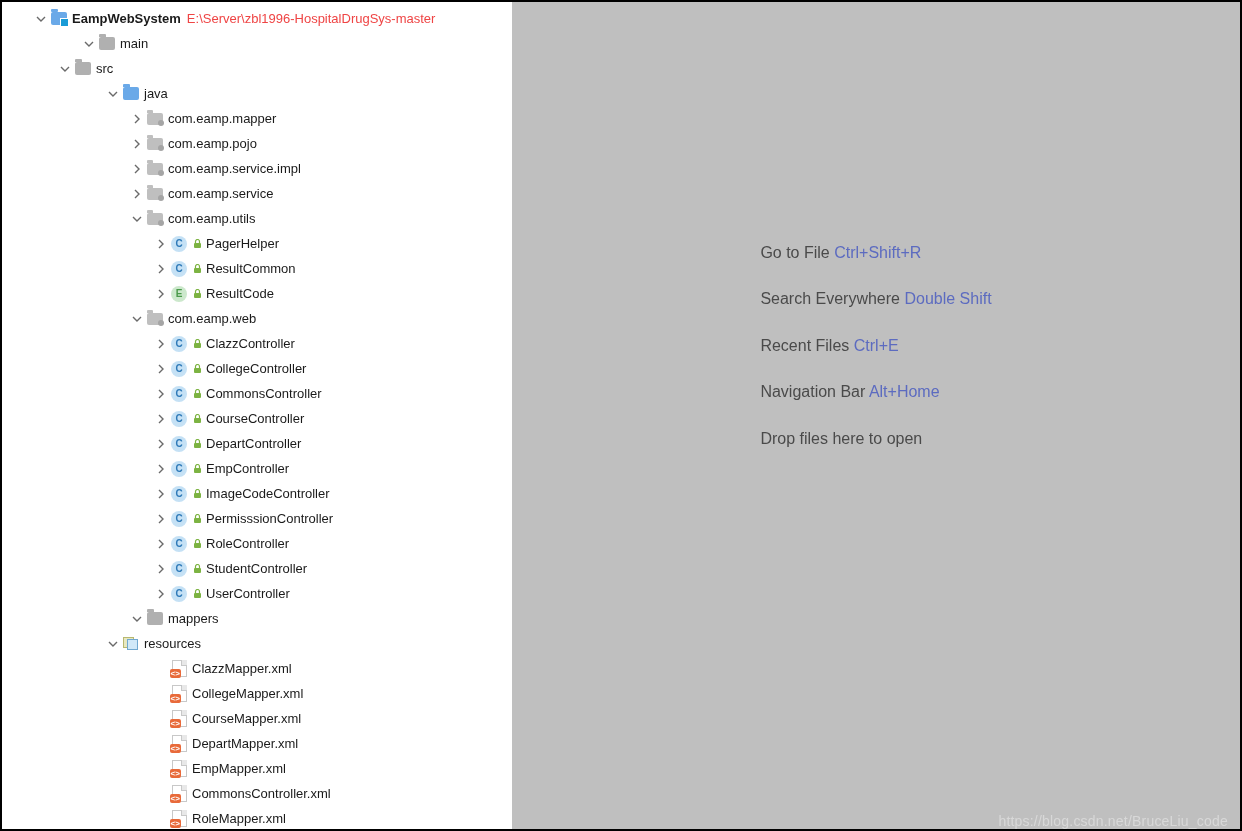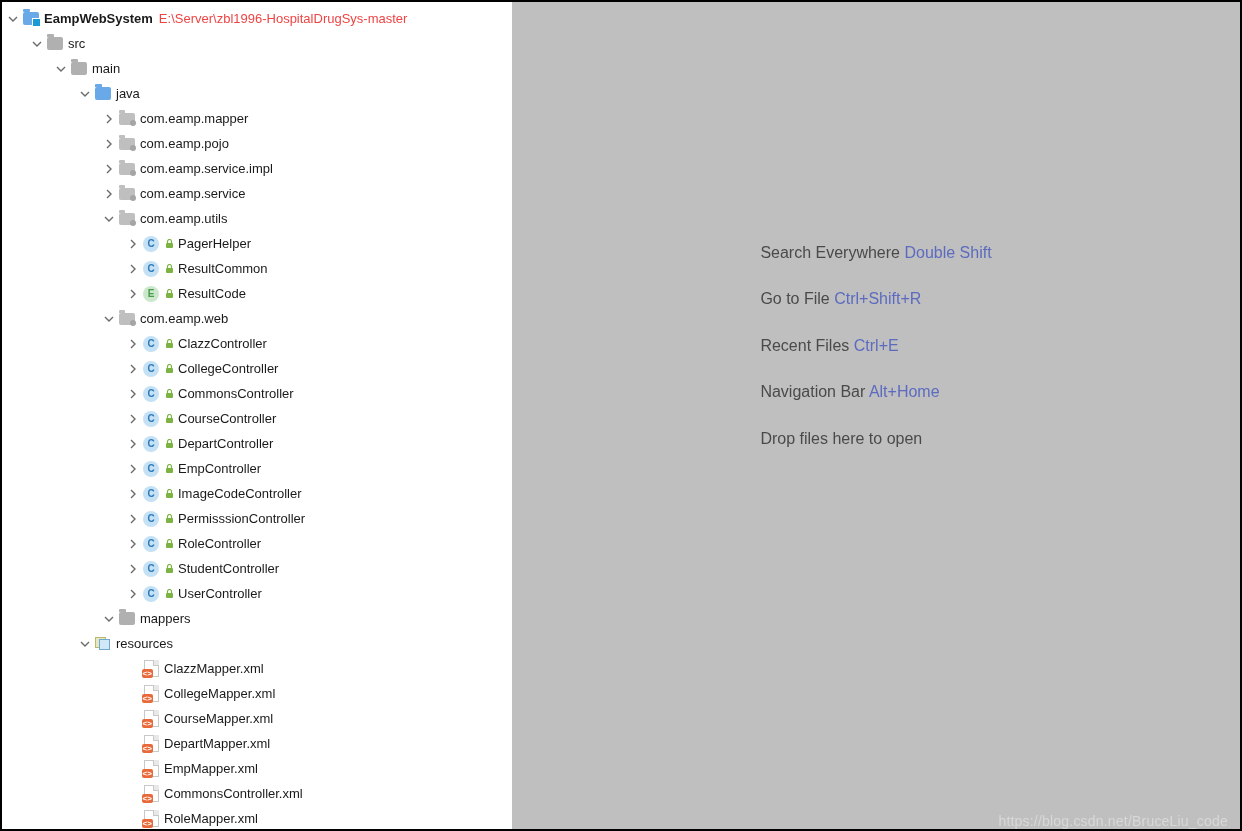--- a/index.html
+++ b/index.html
@@ -101,63 +101,63 @@
     .ic-class { width:16px; height:16px; border-radius:50%; background:#c5e1f5; display:flex; align-items:center; justify-content:center; font-size:10px; font-weight:600; color:#2f7ab8; }
     .ic-enum { width:16px; height:16px; border-radius:50%; background:#cce8cc; display:flex; align-items:center; justify-content:center; font-size:10px; font-weight:600; color:#4a9a4a; }
 
     .lock { width:10px; height:10px; display:inline-flex; align-items:center; justify-content:center; margin-right:4px; flex-shrink:0; }
     .lock svg { display:block; }
 
     .ic-xml { width:15px; height:17px; background:#fff; border:1px solid #c8c8c8; position:relative; }
     .ic-xml::before { content:""; position:absolute; right:-1px; top:-1px; width:5px; height:5px; background:#e8e8e8; border-left:1px solid #c8c8c8; border-bottom:1px solid #c8c8c8; }
     .ic-xml::after { content:"<>"; position:absolute; left:-3px; bottom:-2px; font-size:8px; font-weight:700; background:#e86a3a; color:#fff; padding:0 1px; border-radius:2px; line-height:9px; }
 
-    .tree-scrollarea { height: 100%; overflow-y:auto; }
+    .tree-scrollarea { height: 100%; overflow-y:auto;margin-left:28px; }
   </style>
 </head>
 <body>
 
 <div class="project-tree">
   <div class="tree-scrollarea" id="tree-root">
       <div class="tree-row">
         <span class="chev">
           <svg width="10" height="10" viewBox="0 0 10 10">
             <path d="M1 3 L5 7 L9 3" fill="none" stroke="#6a6a6a" stroke-width="1.4"></path>
           </svg>
         </span>
         <span class="icon">
           <span class="ic-module"></span>
         </span>
         <span class="label bold">EampWebSystem</span>
         <span class="path">E:\Server\zbl1996-HospitalDrugSys-master</span>
       </div>
       <div class="tree-row">
         <span class="indent"></span>
+        <span class="indent"></span>
         <span class="chev">
           <svg width="10" height="10" viewBox="0 0 10 10">
             <path d="M1 3 L5 7 L9 3" fill="none" stroke="#6a6a6a" stroke-width="1.4"></path>
           </svg>
         </span>
         <span class="icon">
           <span class="ic-folder"></span>
         </span>
+        <span class="label">main</span>
+      </div>
+      <div class="tree-row">
+        <span class="indent"></span>
+        <span class="chev">
+          <svg width="10" height="10" viewBox="0 0 10 10">
+            <path d="M1 3 L5 7 L9 3" fill="none" stroke="#6a6a6a" stroke-width="1.4"></path>
+          </svg>
+        </span>
+        <span class="icon">
+          <span class="ic-folder"></span>
+        </span>
         <span class="label">src</span>
-      </div>
-      <div class="tree-row">
-        <span class="indent"></span>
-        <span class="indent"></span>
-        <span class="chev">
-          <svg width="10" height="10" viewBox="0 0 10 10">
-            <path d="M1 3 L5 7 L9 3" fill="none" stroke="#6a6a6a" stroke-width="1.4"></path>
-          </svg>
-        </span>
-        <span class="icon">
-          <span class="ic-folder"></span>
-        </span>
-        <span class="label">main</span>
       </div>
       <div class="tree-row">
         <span class="indent"></span>
         <span class="indent"></span>
         <span class="indent"></span>
         <span class="chev">
           <svg width="10" height="10" viewBox="0 0 10 10">
             <path d="M1 3 L5 7 L9 3" fill="none" stroke="#6a6a6a" stroke-width="1.4"></path>
           </svg>
         </span>
@@ -678,20 +678,20 @@
         <span class="icon">
           <span class="ic-xml"></span>
         </span>
         <span class="label">RoleMapper.xml</span>
       </div>
     </div>
 </div>
 
 <div class="editor-area">
   <div class="editor-tips" id="tips-root">
+      <div class="tip-row"><span>Go to File</span> <span class="shortcut">Ctrl+Shift+R</span></div>
       <div class="tip-row"><span>Search Everywhere</span> <span class="shortcut">Double Shift</span></div>
-      <div class="tip-row"><span>Go to File</span> <span class="shortcut">Ctrl+Shift+R</span></div>
       <div class="tip-row"><span>Recent Files</span> <span class="shortcut">Ctrl+E</span></div>
       <div class="tip-row"><span>Navigation Bar</span> <span class="shortcut">Alt+Home</span></div>
       <div class="tip-row"><span>Drop files here to open</span></div>
     </div>
   <div class="watermark">https://blog.csdn.net/BruceLiu_code</div>
 </div>
 
 </body></html>

